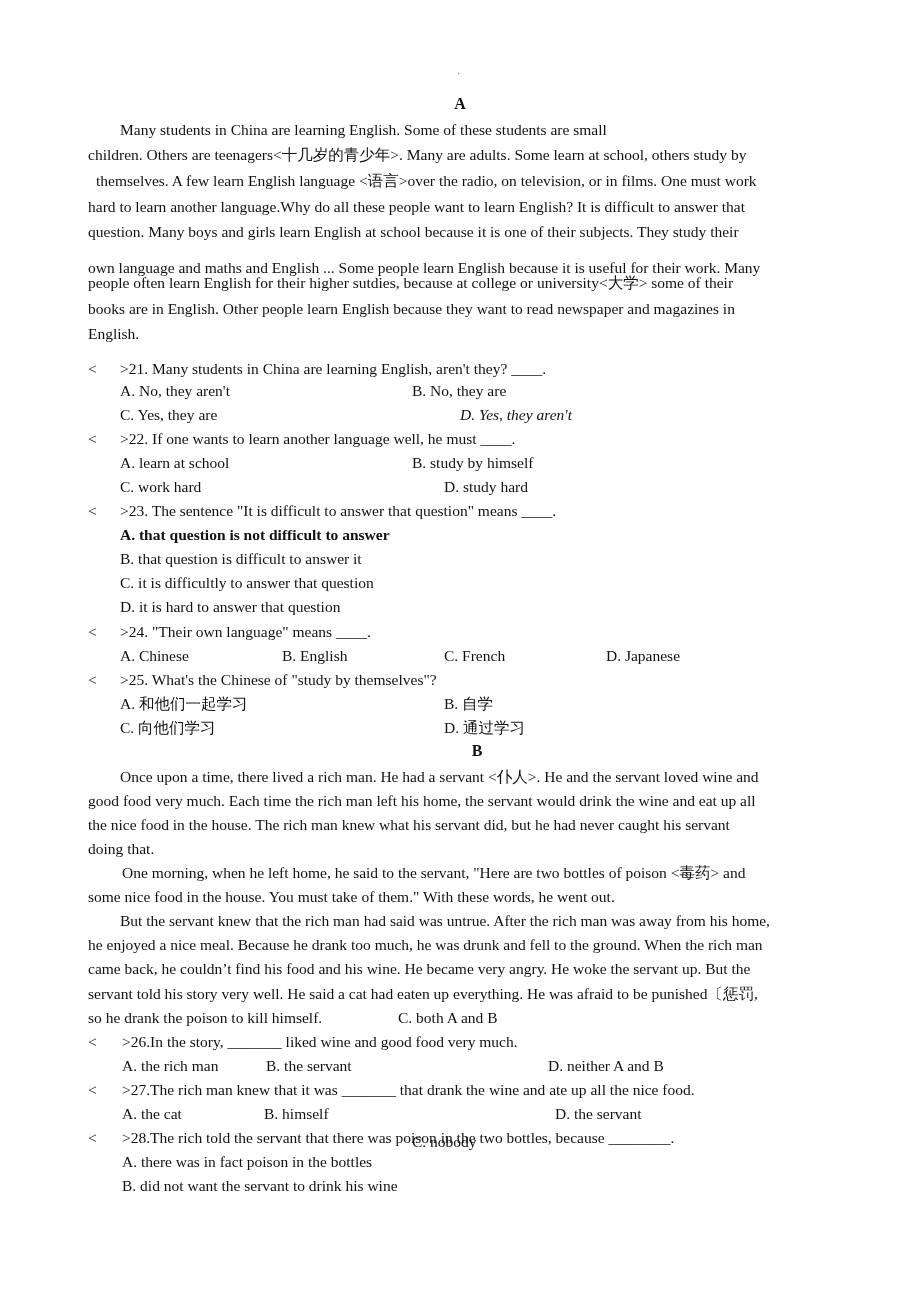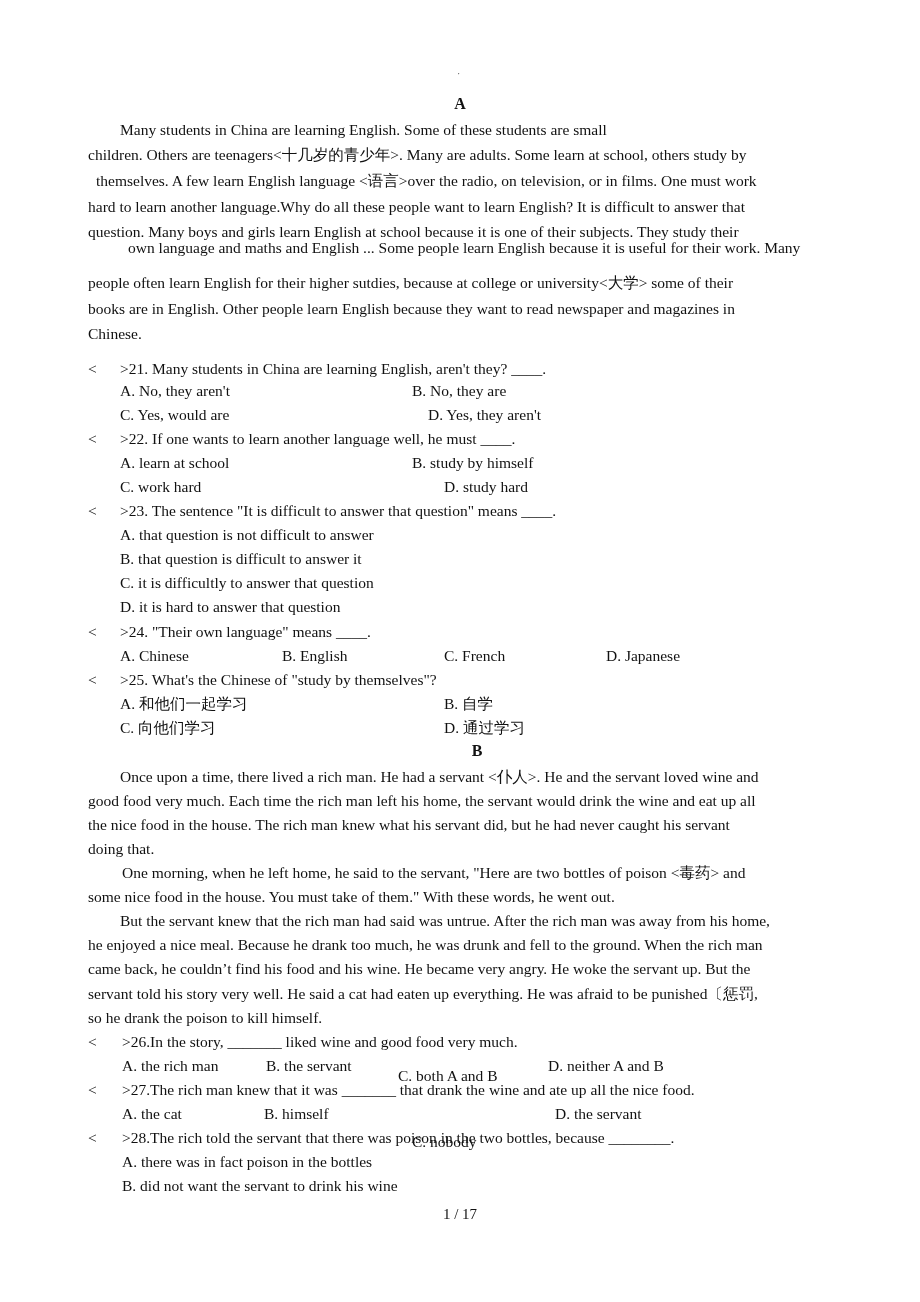--- a/index.html
+++ b/index.html
@@ -22,48 +22,48 @@
   <div class="dot">·</div>
 
   <div class="heading" style="top:95px;">A</div>
 
   <div>
     <div class="line" style="left:120px; top:120px;">Many students in China are learning English. Some of these students are small</div>
     <div class="line" style="left:88px; top:145px;">children. Others are teenagers&lt;十几岁的青少年&gt;. Many are adults. Some learn at school, others study by</div>
     <div class="line" style="left:88px; top:171px;margin-left:8px;">themselves. A few learn English language &lt;语言&gt;over the radio, on television, or in films. One must work</div>
     <div class="line" style="left:88px; top:197px;">hard to learn another language.Why do all these people want to learn English? It is difficult to answer that</div>
     <div class="line" style="left:88px; top:222px;">question. Many boys and girls learn English at school because it is one of their subjects. They study their</div>
-    <div class="line" style="left:88px; top:238px;margin-left:40px;">own language and maths and English ... Some people learn English because it is useful for their work. Many</div>
+    <div class="line" style="left:88px; top:258px;">own language and maths and English ... Some people learn English because it is useful for their work. Many</div>
     <div class="line" style="left:88px; top:273px;">people often learn English for their higher sutdies, because at college or university&lt;大学&gt; some of their</div>
     <div class="line" style="left:88px; top:299px;">books are in English. Other people learn English because they want to read newspaper and magazines in</div>
-    <div class="line" style="left:88px; top:324px;">Chinese.</div>
+    <div class="line" style="left:88px; top:324px;">English.</div>
   </div>
 
   <div>
     <div class="line q-mark" style="top:359px;">&lt;</div>
     <div class="line" style="left:120px; top:359px;">&gt;21. Many students in China are learning English, aren't they? ____.</div>
     <div class="line" style="left:120px; top:381px;">A. No, they aren't</div>
     <div class="line" style="left:412px; top:381px;">B. No, they are</div>
-    <div class="line" style="left:120px; top:405px;">C. Yes, would are</div>
-    <div class="line" style="left:428px; top:405px;">D. Yes, they aren't</div>
+    <div class="line" style="left:120px; top:405px;">C. Yes, they are</div>
+    <div class="line" style="left:460px; top:405px;font-style:italic;">D. Yes, they aren't</div>
   </div>
 
   <div>
     <div class="line q-mark" style="top:429px;">&lt;</div>
     <div class="line" style="left:120px; top:429px;">&gt;22. If one wants to learn another language well, he must ____.</div>
     <div class="line" style="left:120px; top:453px;">A. learn at school</div>
     <div class="line" style="left:412px; top:453px;">B. study by himself</div>
     <div class="line" style="left:120px; top:477px;text-align:right;">C. work hard</div>
     <div class="line" style="left:444px; top:477px;">D. study hard</div>
   </div>
 
   <div>
     <div class="line q-mark" style="top:501px;">&lt;</div>
     <div class="line" style="left:120px; top:501px;">&gt;23. The sentence "It is difficult to answer that question" means ____.</div>
-    <div class="line" style="left:120px; top:525px;">A. that question is not difficult to answer</div>
+    <div class="line" style="left:120px; top:525px;font-weight:bold;">A. that question is not difficult to answer</div>
     <div class="line" style="left:120px; top:549px;">B. that question is difficult to answer it</div>
     <div class="line" style="left:120px; top:573px;">C. it is difficultly to answer that question</div>
     <div class="line" style="left:120px; top:597px;">D. it is hard to answer that question</div>
   </div>
 
   <div>
     <div class="line q-mark" style="top:622px;">&lt;</div>
     <div class="line" style="left:120px; top:622px;">&gt;24. "Their own language" means ____.</div>
     <div class="line" style="left:120px; top:646px;">A. Chinese</div>
     <div class="line" style="left:282px; top:646px;">B. English</div>
@@ -94,34 +94,33 @@
     <div class="line" style="left:88px; top:959px;">came back, he couldn’t find his food and his wine. He became very angry. He woke the servant up. But the</div>
     <div class="line" style="left:88px; top:984px;">servant told his story very well. He said a cat had eaten up everything. He was afraid to be punished〔惩罚,</div>
     <div class="line" style="left:88px; top:1008px;">so he drank the poison to kill himself.</div>
   </div>
 
   <div>
     <div class="line q-mark" style="top:1032px;">&lt;</div>
     <div class="line" style="left:122px; top:1032px;">&gt;26.In the story, _______ liked wine and good food very much.</div>
     <div class="line" style="left:122px; top:1056px;">A. the rich man</div>
     <div class="line" style="left:266px; top:1056px;">B. the servant</div>
-    <div class="line" style="left:398px; top:1066px;">C. both A and B</div>
+    <div class="line" style="left:398px; top:1008px;">C. both A and B</div>
     <div class="line" style="left:548px; top:1056px;">D. neither A and B</div>
   </div>
 
   <div>
     <div class="line q-mark" style="top:1080px;">&lt;</div>
     <div class="line" style="left:122px; top:1080px;">&gt;27.The rich man knew that it was _______ that drank the wine and ate up all the nice food.</div>
     <div class="line" style="left:122px; top:1104px;">A. the cat</div>
     <div class="line" style="left:264px; top:1104px;">B. himself</div>
     <div class="line" style="left:412px; top:1132px;">C. nobody</div>
     <div class="line" style="left:555px; top:1104px;">D. the servant</div>
   </div>
 
   <div>
     <div class="line q-mark" style="top:1128px;">&lt;</div>
     <div class="line" style="left:122px; top:1128px;">&gt;28.The rich told the servant that there was poison in the two bottles, because ________.</div>
     <div class="line" style="left:122px; top:1152px;">A. there was in fact poison in the bottles</div>
     <div class="line" style="left:122px; top:1176px;">B. did not want the servant to drink his wine</div>
   </div>
 
-  <div class="footer">1  / 17</div>
 </div>
 
 </body></html>

